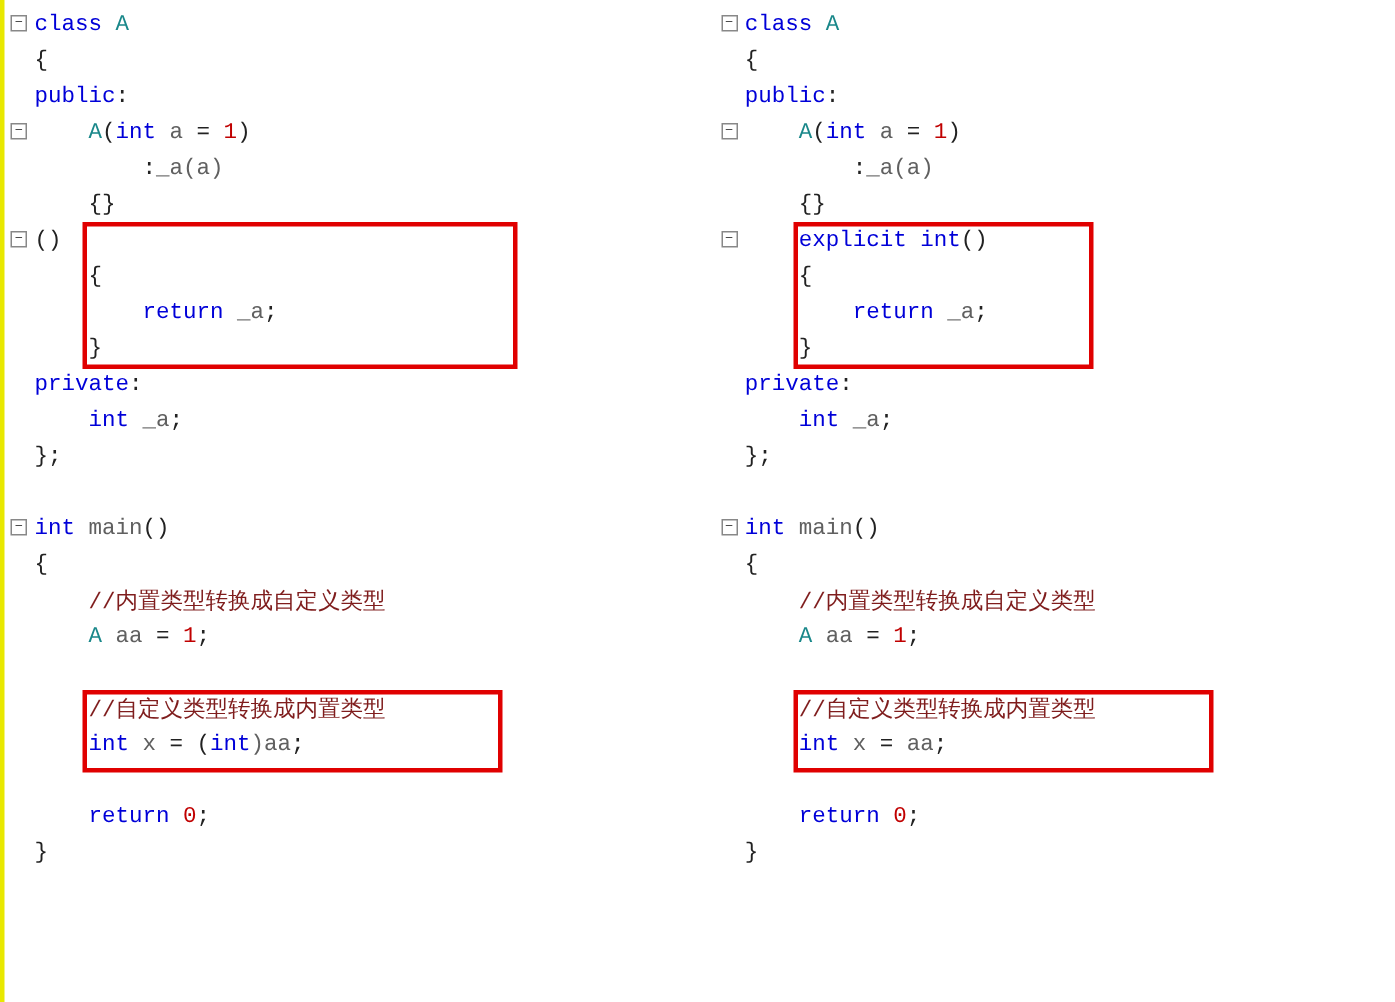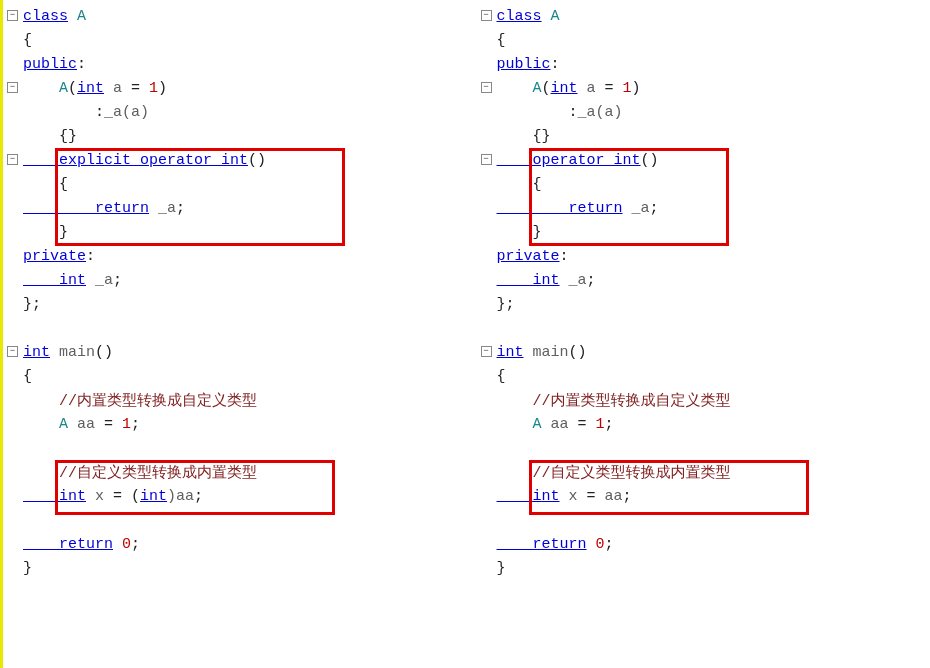--- a/index.html
+++ b/index.html
@@ -39,21 +39,21 @@
     border: 1px solid #888;
     background: #fff;
     display: flex;
     align-items: center;
     justify-content: center;
     font-size: 9px;
     line-height: 1;
     color: #444;
     top: 6px;
   }
-  .kw { color: #0000d8; text-decoration: underline; }
+  .kw { color: #0000d8; }
   .cls { color: #1a888a; }
   .num { color: #c00000; }
   .ident { color: #606060; }
   .paren { color: #222; }
   .cmt { color: #7f1d1d; }
   .txt { color: #222; }
   .redbox {
     position: absolute;
     border: 3px solid #e00000;
   }
@@ -70,21 +70,21 @@
   <div class="line"><span class="txt">{</span></div>
   <div class="line"><span class="kw">public</span><span class="txt">:</span></div>
   <div class="line">
     <span class="fold-box">−</span>
     <span class="cls">    A</span><span class="paren">(</span><span class="kw">int</span><span class="ident"> a </span><span class="txt">= </span><span class="num">1</span><span class="paren">)</span>
   </div>
   <div class="line"><span class="txt">        :</span><span class="ident">_a</span><span class="ident">(a)</span></div>
   <div class="line"><span class="txt">    {}</span></div>
   <div class="line">
     <span class="fold-box">−</span>
-    <span class="kw">    explicit operator int</span><span class="paren">()</span>
+    <span class="paren">()</span>
   </div>
   <div class="line"><span class="txt">    {</span></div>
   <div class="line"><span class="kw">        return</span><span class="ident"> _a</span><span class="txt">;</span></div>
   <div class="line"><span class="txt">    }</span></div>
   <div class="line"><span class="kw">private</span><span class="txt">:</span></div>
   <div class="line"><span class="kw">    int</span><span class="ident"> _a</span><span class="txt">;</span></div>
   <div class="line"><span class="txt">};</span></div>
   <div class="line"></div>
 
   <div class="line">
@@ -114,21 +114,21 @@
   <div class="line"><span class="txt">{</span></div>
   <div class="line"><span class="kw">public</span><span class="txt">:</span></div>
   <div class="line">
     <span class="fold-box">−</span>
     <span class="cls">    A</span><span class="paren">(</span><span class="kw">int</span><span class="ident"> a </span><span class="txt">= </span><span class="num">1</span><span class="paren">)</span>
   </div>
   <div class="line"><span class="txt">        :</span><span class="ident">_a</span><span class="ident">(a)</span></div>
   <div class="line"><span class="txt">    {}</span></div>
   <div class="line">
     <span class="fold-box">−</span>
-    <span class="kw">    operator int</span><span class="paren">()</span>
+    <span class="kw">    explicit int</span><span class="paren">()</span>
   </div>
   <div class="line"><span class="txt">    {</span></div>
   <div class="line"><span class="kw">        return</span><span class="ident"> _a</span><span class="txt">;</span></div>
   <div class="line"><span class="txt">    }</span></div>
   <div class="line"><span class="kw">private</span><span class="txt">:</span></div>
   <div class="line"><span class="kw">    int</span><span class="ident"> _a</span><span class="txt">;</span></div>
   <div class="line"><span class="txt">};</span></div>
   <div class="line"></div>
 
   <div class="line">

